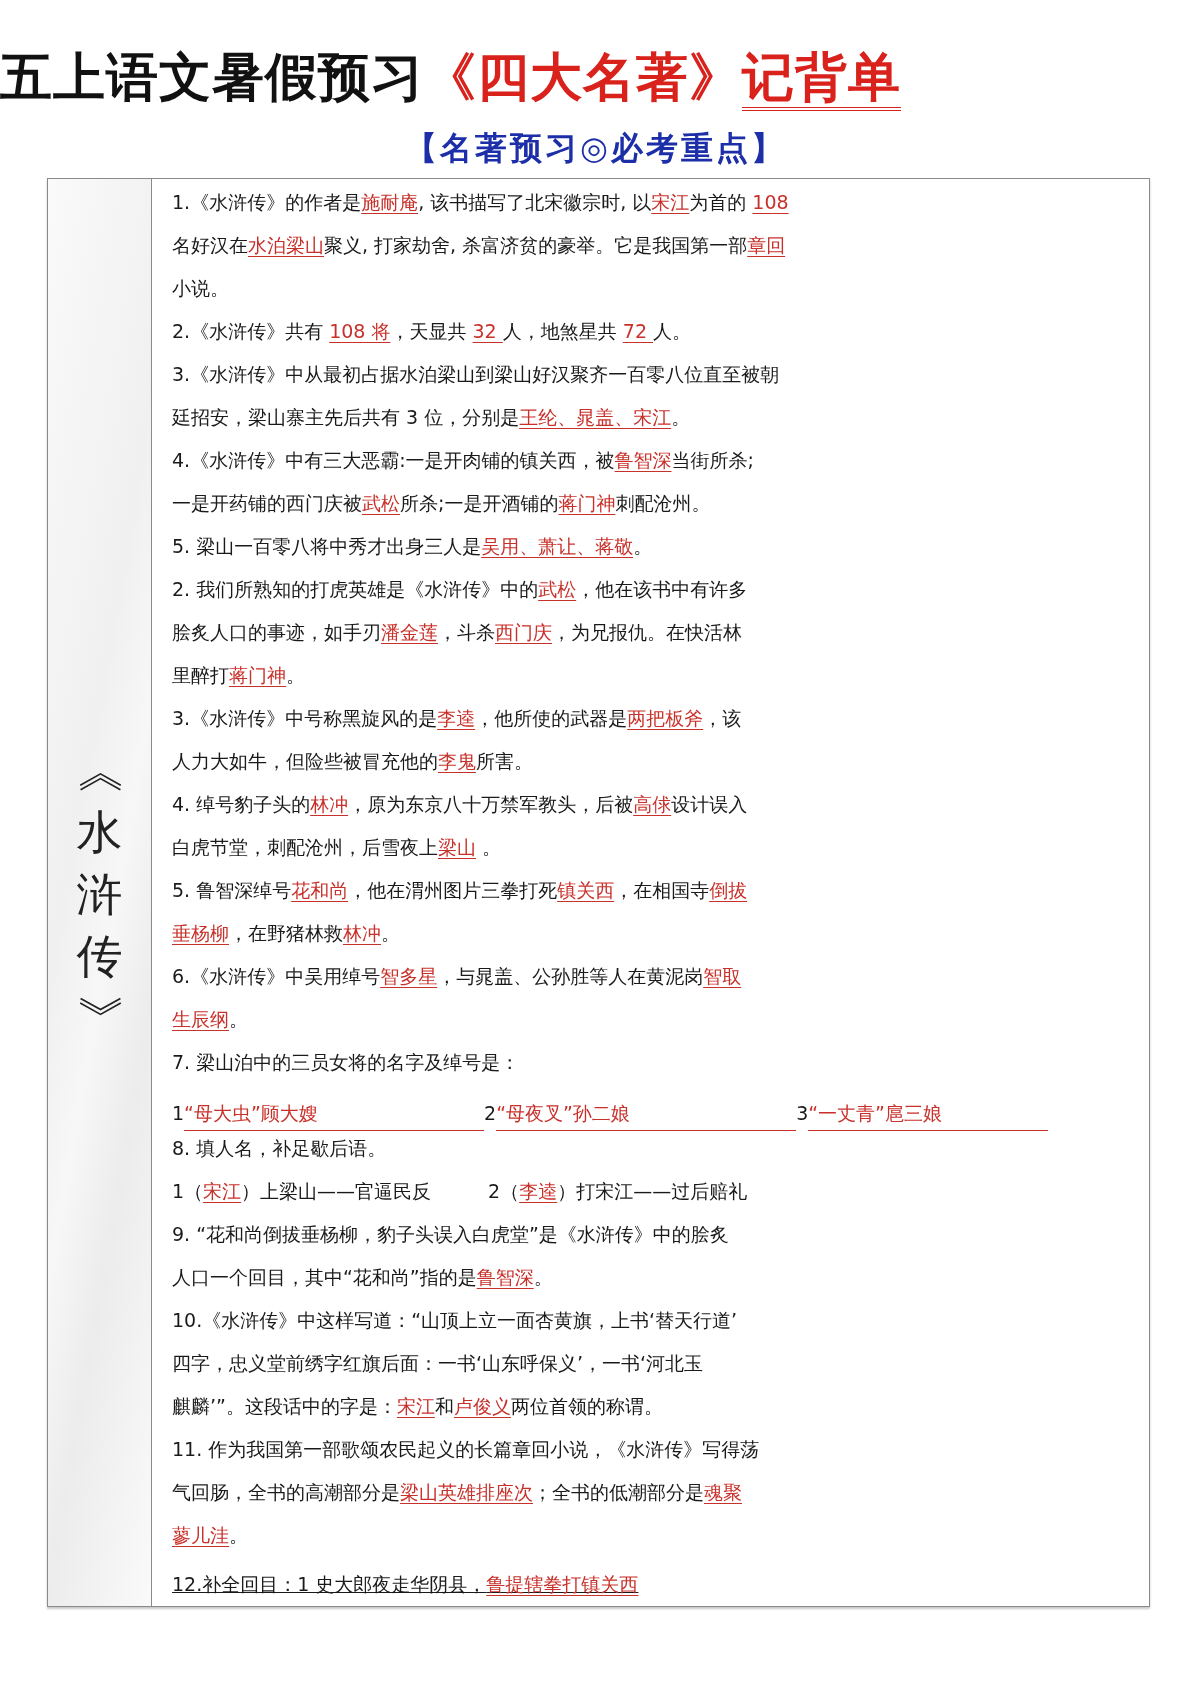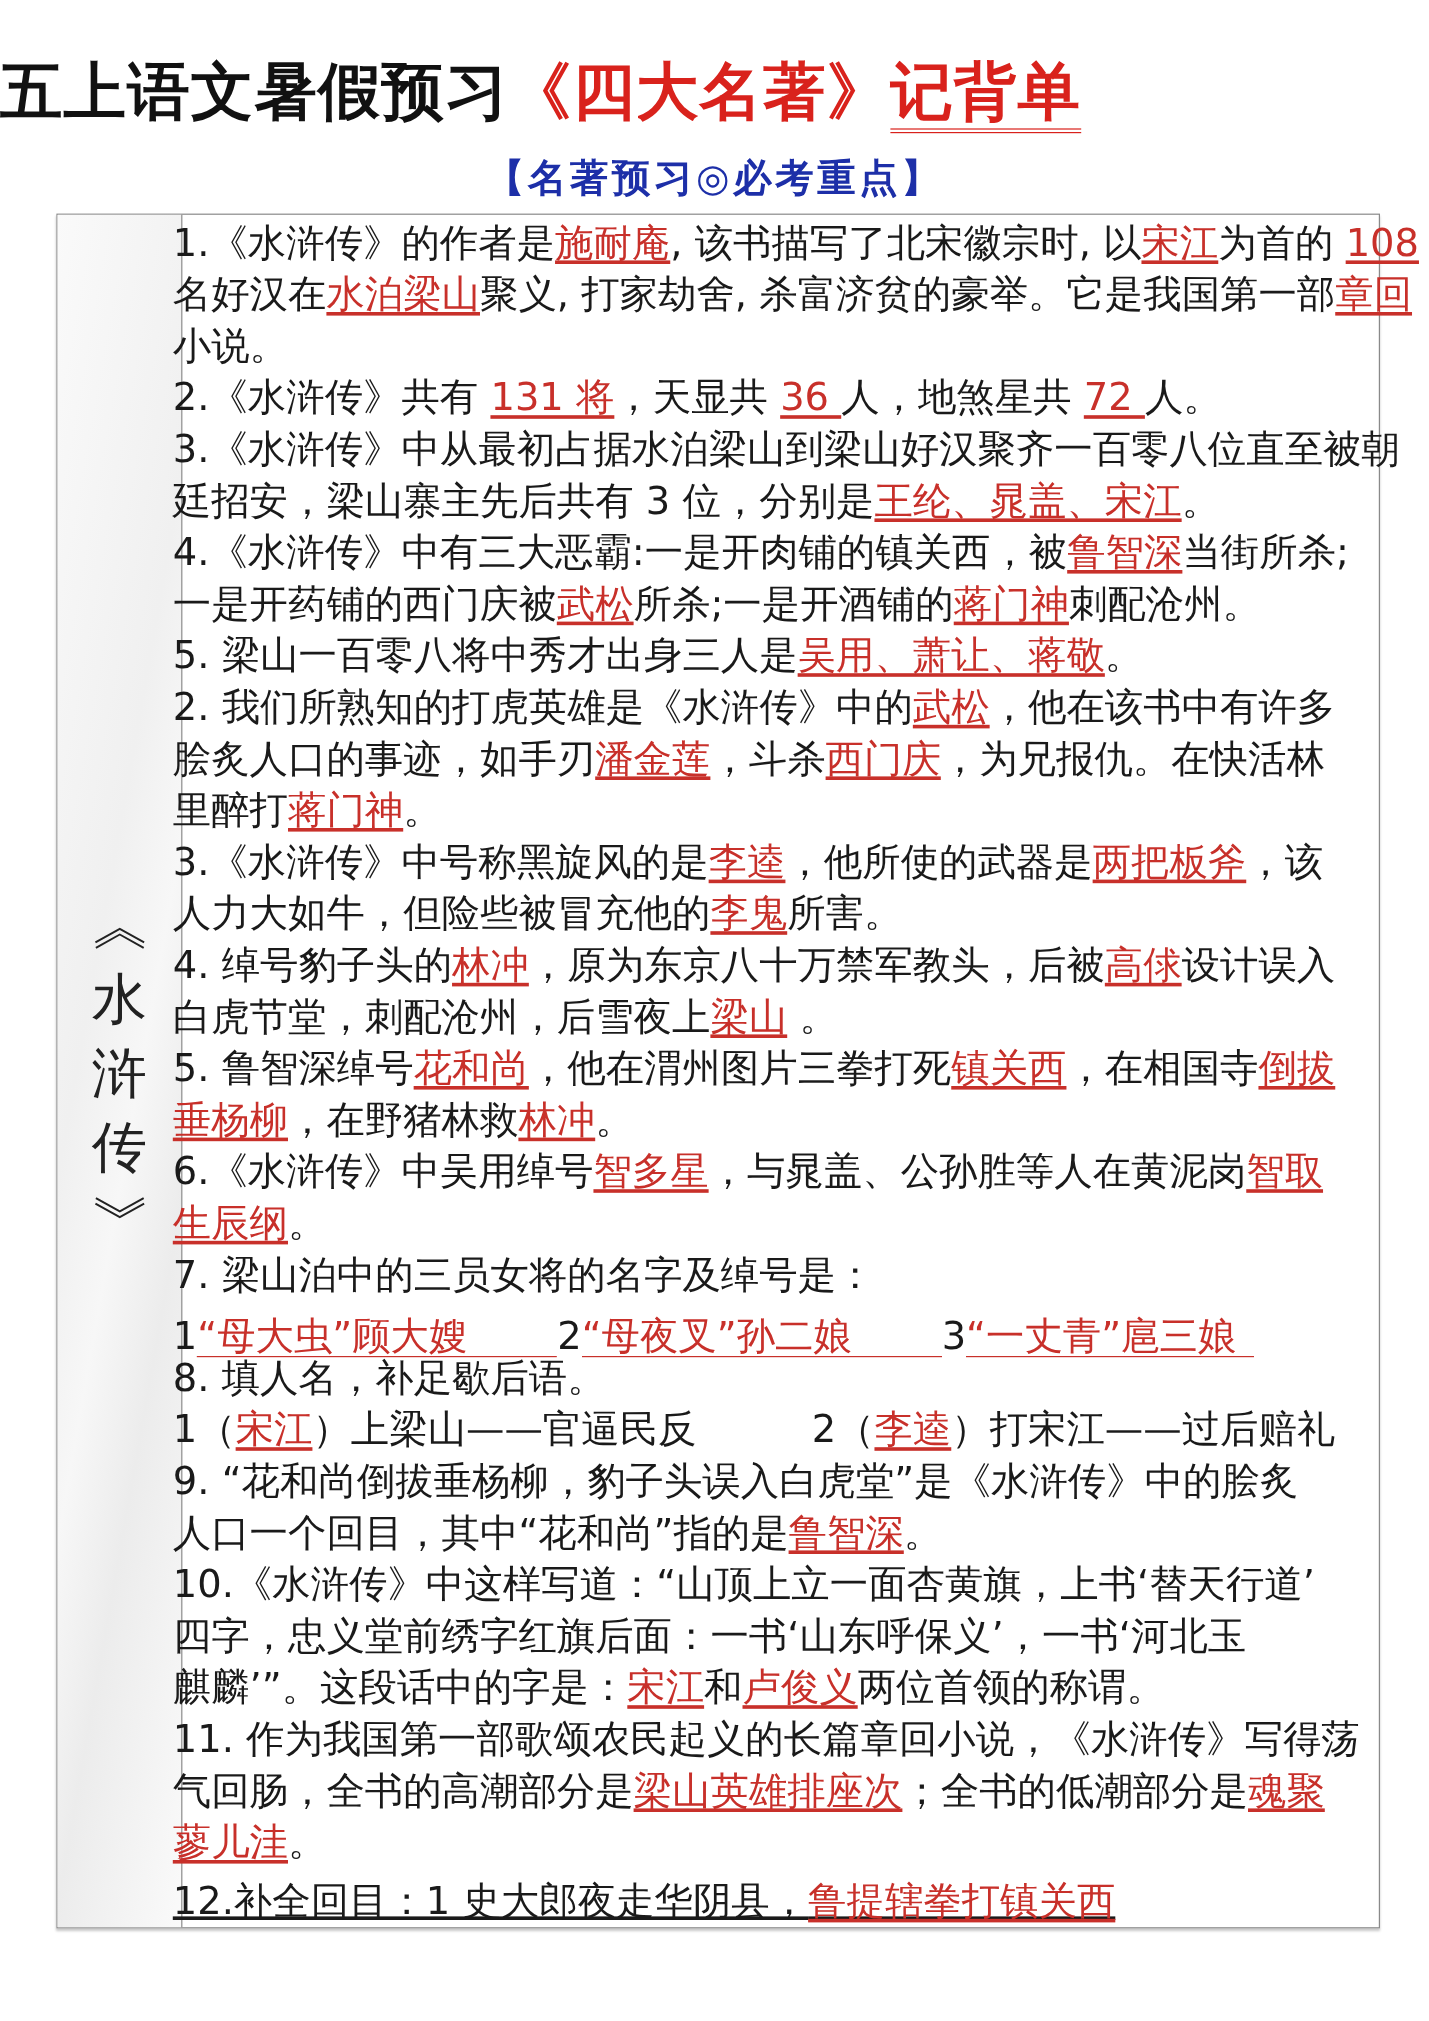--- a/index.html
+++ b/index.html
@@ -28,22 +28,22 @@
     position: absolute; top: 0; left: 0; width: 103px; height: 100%;
     border-right: 1.5px solid #8a8a8a;
     background: linear-gradient(100deg, #fafafa 0%, #f0f0f0 40%, #f7f7f7 55%, #ececec 70%, #fafafa 100%);
   }
   .side-title {
     position: absolute; top: 560px; left: 0; width: 103px; text-align: center;
     font-size: 46px; line-height: 62px; color: #222;
   }
   .side-title span { display: block; }
   .content {
-    position: absolute; top: 2px; left: 96px; width: 980px;
-    font-size: 32px; line-height: 43px; color: #1a1a1a;
+    position: absolute; top: 2px; left: 124px; width: 980px;
+    font-size: 19px; line-height: 43px; color: #1a1a1a;
   }
   .line { white-space: nowrap; height: 43px; }
   .line.gap { margin-top: 6px; text-decoration: underline; }
   .ans { color: #c8302a; text-decoration: underline; text-decoration-color: #c8302a; text-underline-offset: 4px; }
   .blank { display: inline-block; border-bottom: 1.5px solid #c8302a; color: #c8302a; line-height: 34px; }
 </style>
 </head>
 <body>
 
 <div class="title">
@@ -58,21 +58,21 @@
         <span>水</span>
         <span>浒</span>
         <span>传</span>
         <span style="transform: rotate(90deg);">》</span>
       </div>
   </div>
   <div class="content" id="content">
       <div class="line"><span>1.《水浒传》的作者是</span><span class="ans">施耐庵</span><span>, 该书描写了北宋徽宗时, 以</span><span class="ans">宋江</span><span>为首的 </span><span class="ans">108</span></div>
       <div class="line"><span>名好汉在</span><span class="ans">水泊梁山</span><span>聚义, 打家劫舍, 杀富济贫的豪举。它是我国第一部</span><span class="ans">章回</span></div>
       <div class="line"><span>小说。</span></div>
-      <div class="line"><span>2.《水浒传》共有 </span><span class="ans">131 将</span><span>，天显共 </span><span class="ans">36 </span><span>人，地煞星共 </span><span class="ans">72 </span><span>人。</span></div>
+      <div class="line"><span>2.《水浒传》共有 </span><span class="ans">108 将</span><span>，天显共 </span><span class="ans">32 </span><span>人，地煞星共 </span><span class="ans">72 </span><span>人。</span></div>
       <div class="line"><span>3.《水浒传》中从最初占据水泊梁山到梁山好汉聚齐一百零八位直至被朝</span></div>
       <div class="line"><span>廷招安，梁山寨主先后共有 3 位，分别是</span><span class="ans">王纶、晁盖、宋江</span><span>。</span></div>
       <div class="line"><span>4.《水浒传》中有三大恶霸:一是开肉铺的镇关西，被</span><span class="ans">鲁智深</span><span>当街所杀;</span></div>
       <div class="line"><span>一是开药铺的西门庆被</span><span class="ans">武松</span><span>所杀;一是开酒铺的</span><span class="ans">蒋门神</span><span>刺配沧州。</span></div>
       <div class="line"><span>5. 梁山一百零八将中秀才出身三人是</span><span class="ans">吴用、萧让、蒋敬</span><span>。</span></div>
       <div class="line"><span>2. 我们所熟知的打虎英雄是《水浒传》中的</span><span class="ans">武松</span><span>，他在该书中有许多</span></div>
       <div class="line"><span>脍炙人口的事迹，如手刃</span><span class="ans">潘金莲</span><span>，斗杀</span><span class="ans">西门庆</span><span>，为兄报仇。在快活林</span></div>
       <div class="line"><span>里醉打</span><span class="ans">蒋门神</span><span>。</span></div>
       <div class="line"><span>3.《水浒传》中号称黑旋风的是</span><span class="ans">李逵</span><span>，他所使的武器是</span><span class="ans">两把板斧</span><span>，该</span></div>
       <div class="line"><span>人力大如牛，但险些被冒充他的</span><span class="ans">李鬼</span><span>所害。</span></div>

